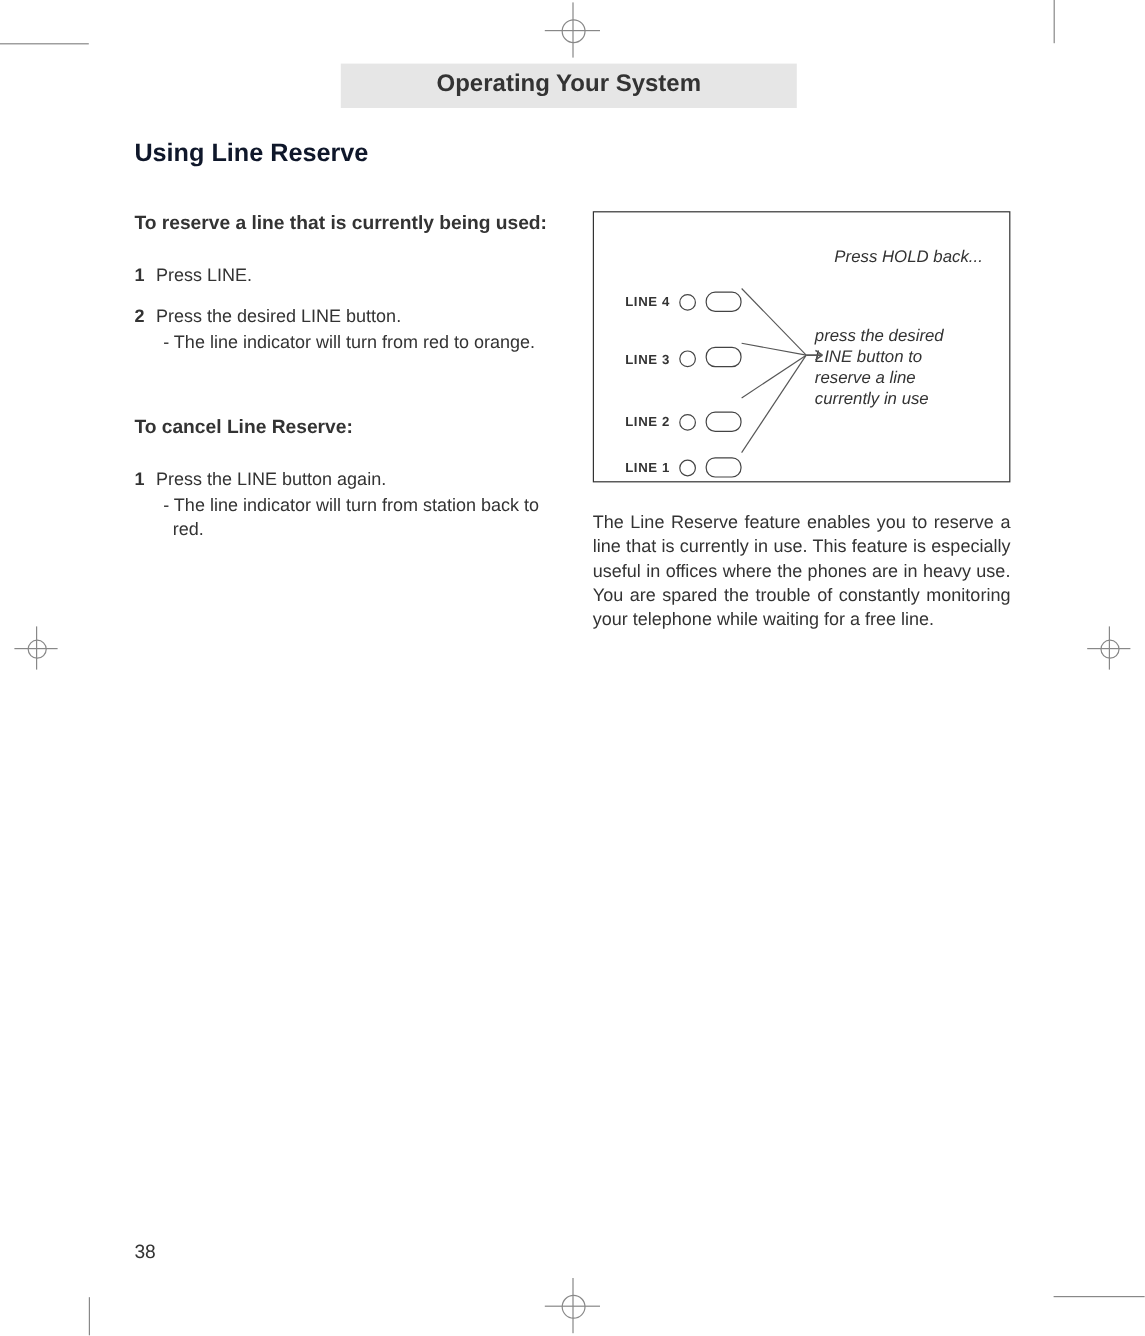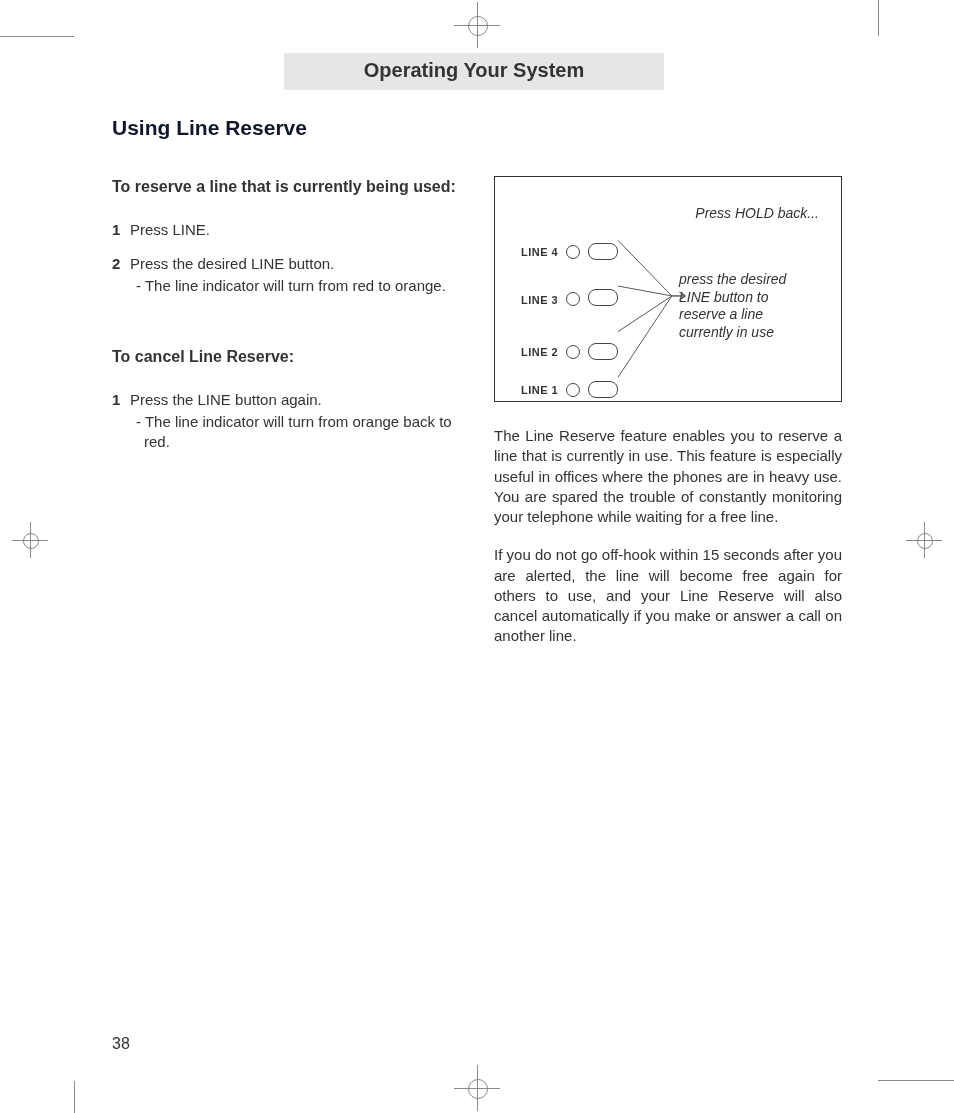--- a/index.html
+++ b/index.html
@@ -260,21 +260,21 @@
           <span class="bullet">- The line indicator will turn from red to orange.</span>
         </div>
 
         <div class="gap"></div>
 
         <p class="sub">To cancel Line Reserve:</p>
 
         <div class="step">
           <span class="num">1</span>
           <span>Press the LINE button again.</span>
-          <span class="bullet">- The line indicator will turn from orange back to red.</span>
+          <span class="bullet">- The line indicator will turn from station back to red.</span>
         </div>
       </div>
 
       <div class="col">
 
         <div class="diagram-frame">
           <div class="diag-top-caption">Press HOLD back...</div>
           <div class="diag-side-caption">press the desired LINE button to reserve a line currently in use</div>
 
           <div class="line-row lr4">
@@ -305,19 +305,18 @@
               <path d="M128 156 L184 120"></path>
               <path d="M128 202 L184 120"></path>
               <path d="M184 120 L198 120" stroke-width="1.4"></path>
 
               <path d="M198 120 L192 116 M198 120 L192 124" stroke-width="1.4"></path>
             </g>
           </svg>
         </div>
 
         <p class="para">The Line Reserve feature enables you to reserve a line that is currently in use.  This feature is especially useful in offices where the phones are in heavy use.  You are spared the trouble of constantly monitoring your telephone while waiting for a free line.</p>
-        <p class="para">If you do not go off-hook within 15 seconds after you are alerted, the line will become free again for others to use, and your Line Reserve will also cancel automatically if you make or answer a call on another line.</p>
       </div>
     </div>
 
     <div class="pagenum">38</div>
   </div>
 </div>
 
 </body></html>

